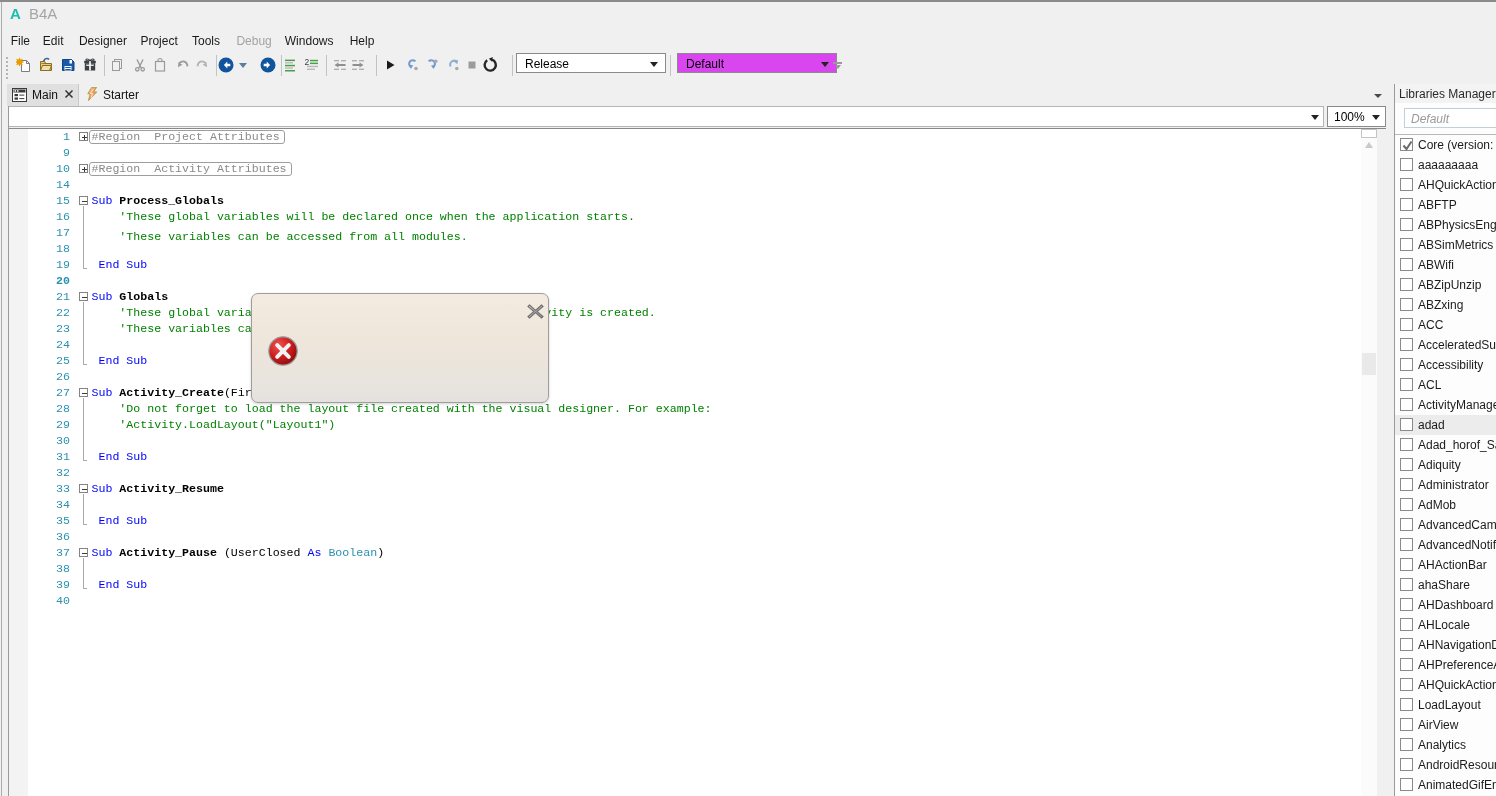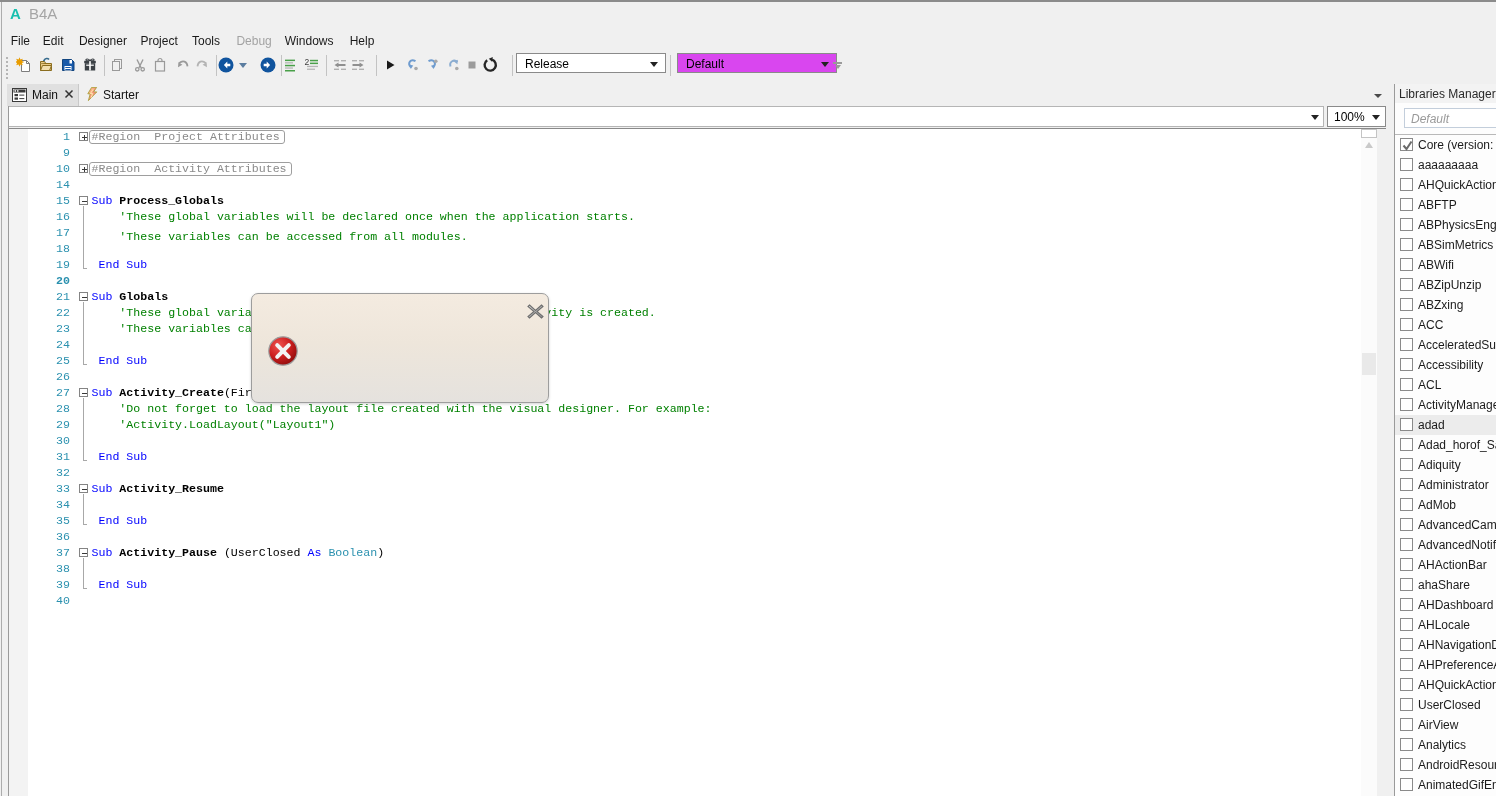--- a/index.html
+++ b/index.html
@@ -504,21 +504,21 @@
 <div class="libitem" style="top:655px;">
 <div class="cb"></div>
 <div class="libtxt">AHPreferenceActivity</div>
   </div>
 <div class="libitem" style="top:675px;">
 <div class="cb"></div>
 <div class="libtxt">AHQuickAction</div>
   </div>
 <div class="libitem" style="top:695px;">
 <div class="cb"></div>
-<div class="libtxt">UserClosed</div>
+<div class="libtxt">LoadLayout</div>
   </div>
 <div class="libitem" style="top:715px;">
 <div class="cb"></div>
 <div class="libtxt">AirView</div>
   </div>
 <div class="libitem" style="top:735px;">
 <div class="cb"></div>
 <div class="libtxt">Analytics</div>
   </div>
 <div class="libitem" style="top:755px;">

